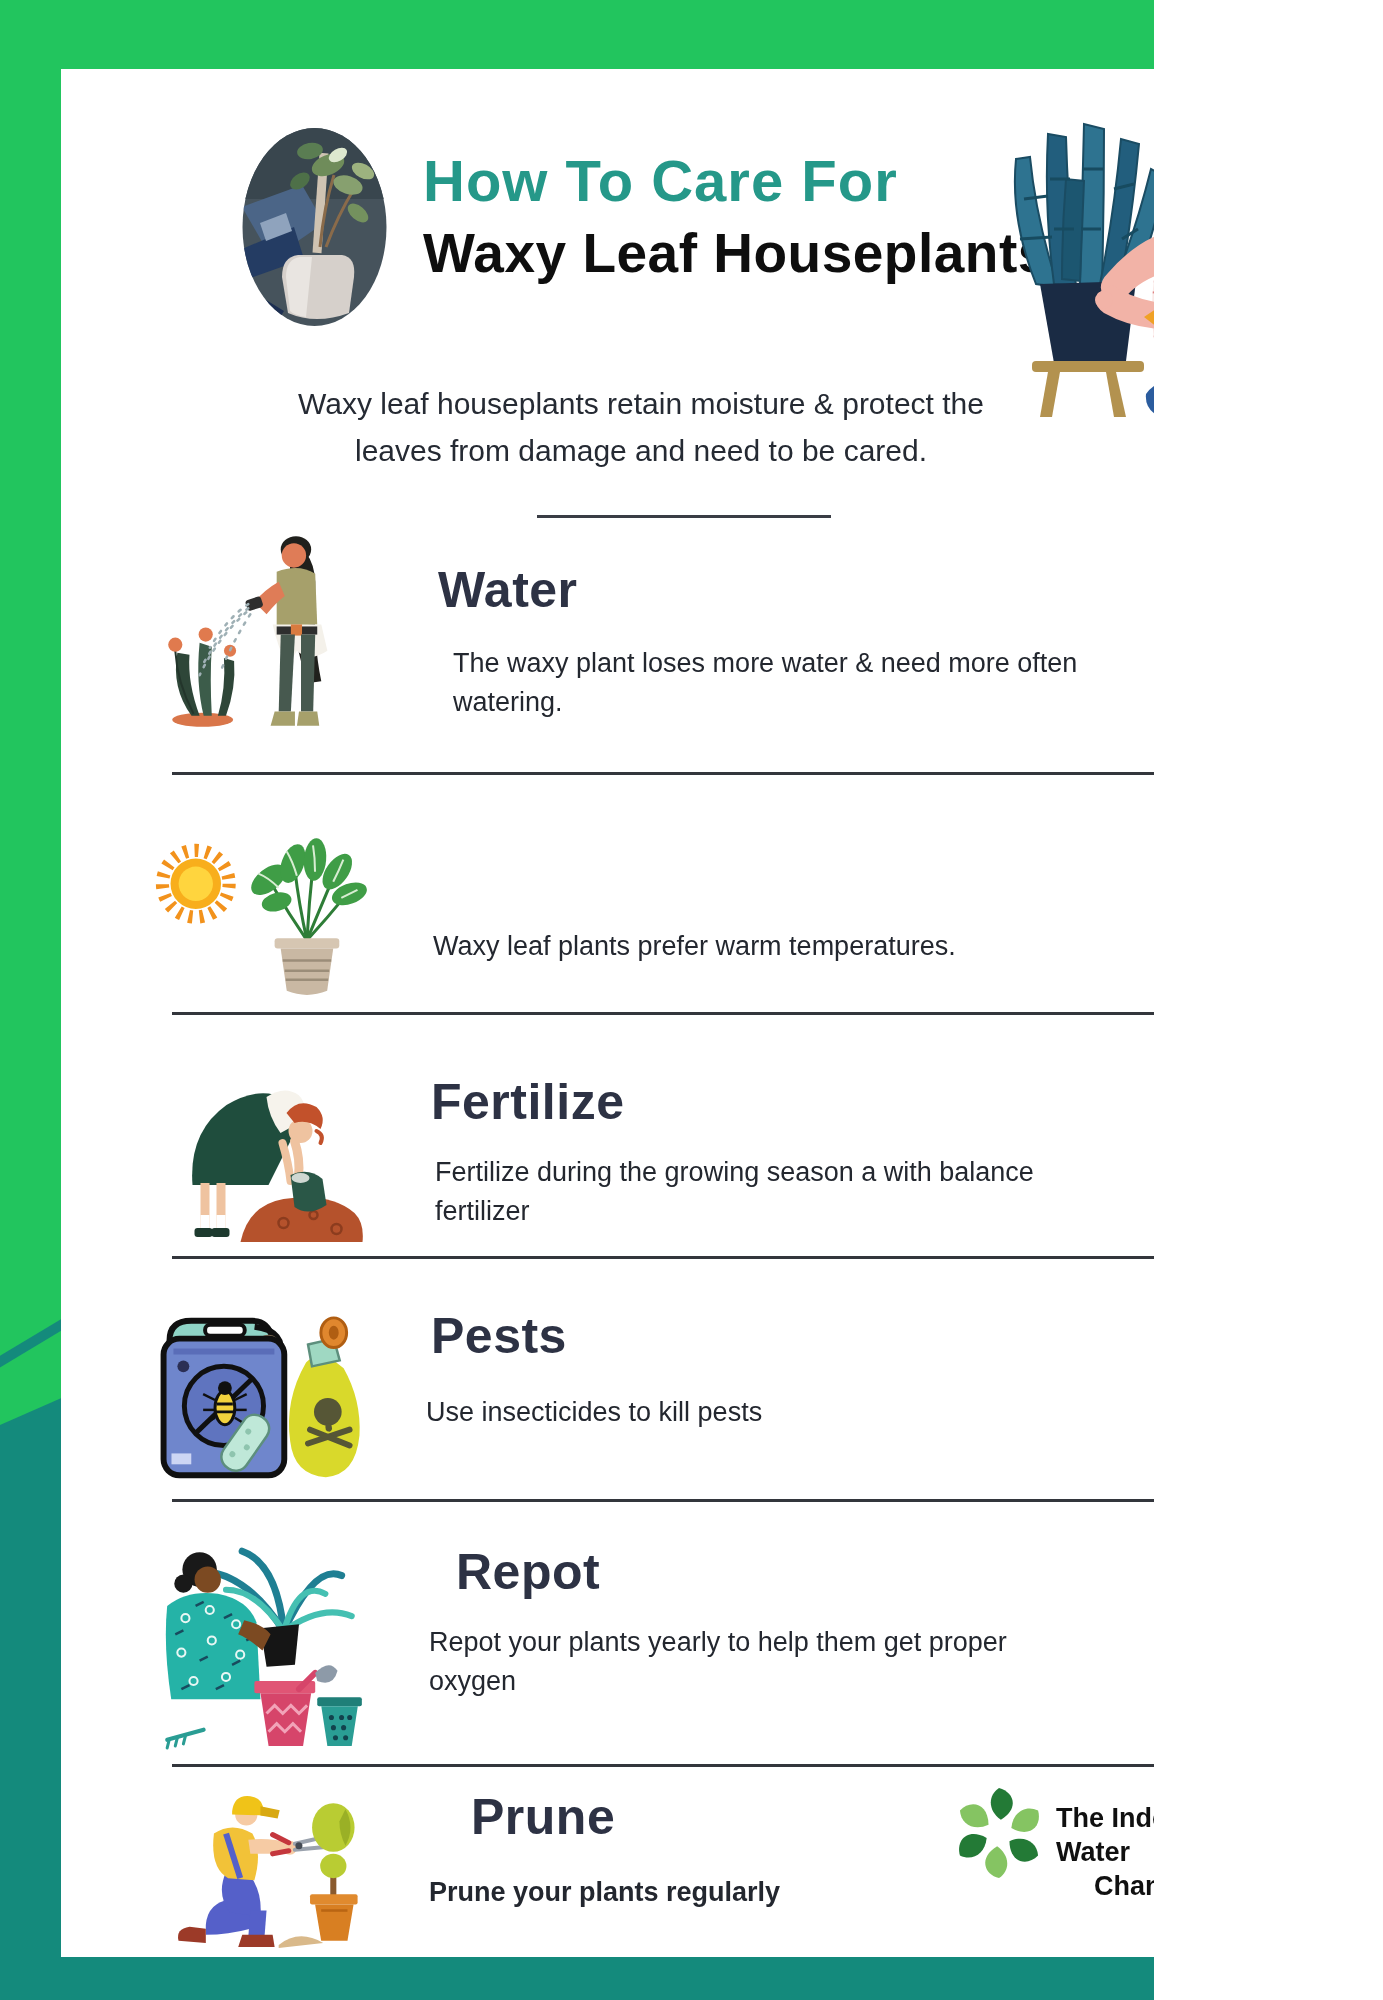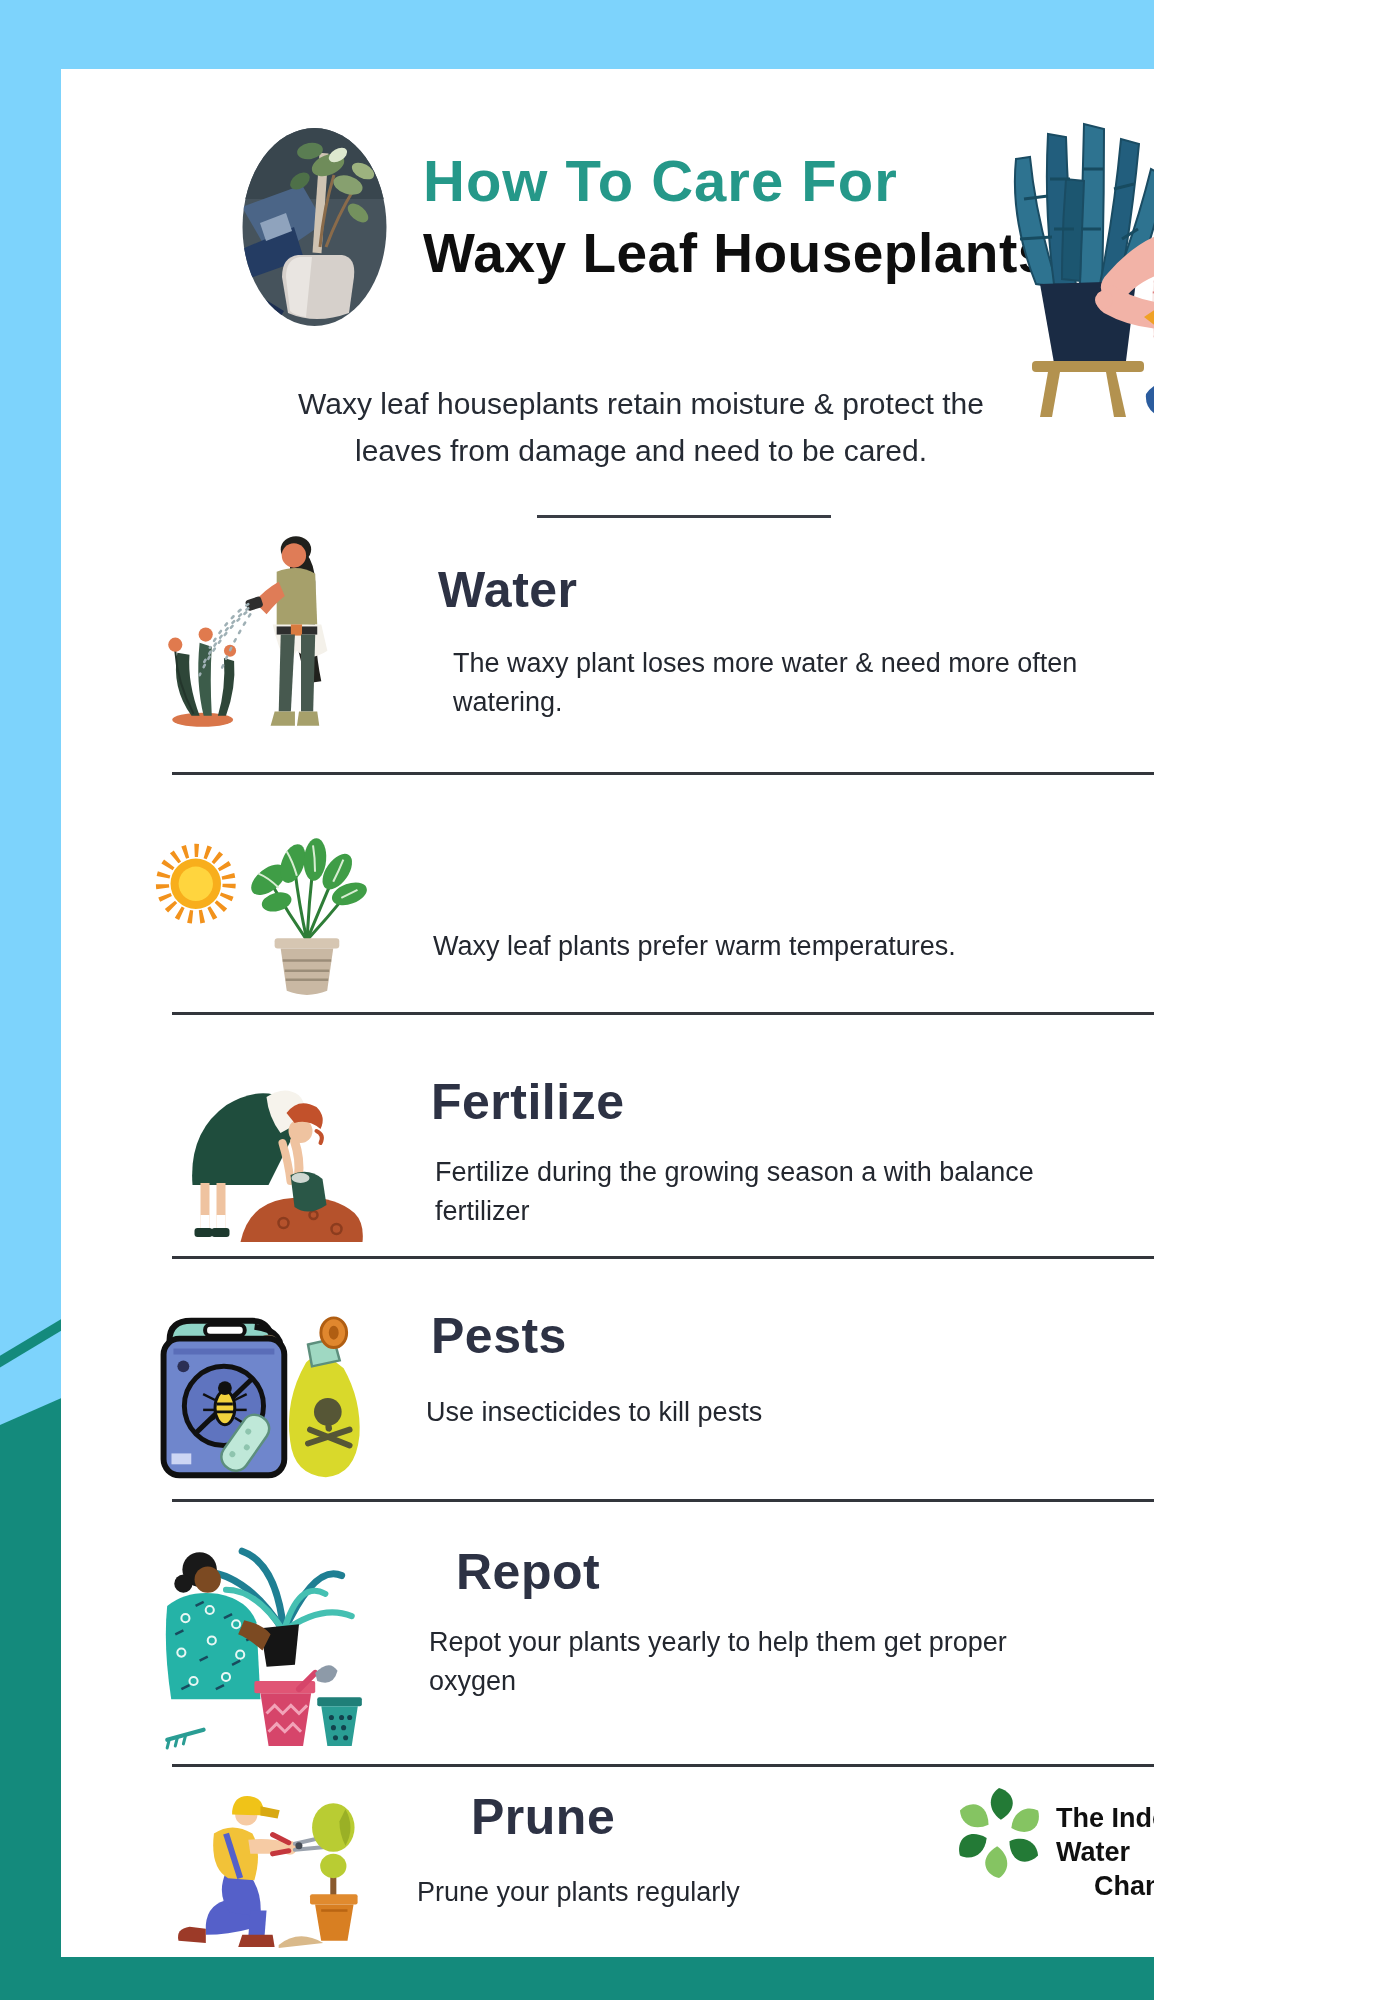--- a/index.html
+++ b/index.html
@@ -1,16 +1,16 @@
 <!DOCTYPE html>
 <html><head>
 <meta charset="utf-8">
 <style>
   html,body{margin:0;padding:0;}
-  .canvas{position:relative;width:1154px;height:2000px;background:#7dd3fc;overflow:hidden;
+  .canvas{position:relative;width:1154px;height:2000px;background:#22c55e;overflow:hidden;
           font-family:"Liberation Sans",sans-serif;}
   .abs{position:absolute;}
   .decor{left:0;top:0;width:1383px;height:2000px;z-index:0;}
   .card{left:61px;top:69px;width:1254px;height:1888px;background:#ffffff;z-index:1;}
 
   
   .photo{left:181px;top:58px;width:145px;height:200px;}
   .title{left:362px;top:78px;font-size:58px;font-weight:700;letter-spacing:1px;color:#259889;white-space:nowrap;}
   .subtitle{left:362px;top:152px;font-size:55px;font-weight:700;letter-spacing:0.5px;color:#0e0e0e;white-space:nowrap;}
   .hero{left:935px;top:10px;width:318px;height:340px;}
@@ -383,21 +383,21 @@
       <circle cx="150" cy="64" r="3.5" fill="#454b54"></circle>
       <rect x="181" y="86" width="6" height="30" fill="#8a5a2e"></rect>
       <ellipse cx="184" cy="46" rx="21" ry="24" fill="#b9cc33"></ellipse>
       <path d="M196,28 Q206,46 196,64 Q190,52 190,40 Z" fill="#9ab026"></path>
       <ellipse cx="184" cy="84" rx="13" ry="12" fill="#b9cc33"></ellipse>
       <rect x="161" y="112" width="47" height="10" rx="2" fill="#e08a2e"></rect>
       <path d="M166,122 L204,122 L198,158 L172,158 Z" fill="#d87f22"></path>
       <path d="M172,128 L198,128" stroke="#b96513" stroke-width="2.5"></path>
     </svg>
     <div class="abs sec-title" style="left:410px;top:1719px;">Prune</div>
-    <div class="abs sec-body" style="left:356px;top:1804px;width:820px;">Prune your plants regularly</div>
+    <div class="abs sec-body" style="left:368px;top:1804px;width:820px;font-weight:bold;">Prune your plants regularly</div>
 
   </div>
 
   <div class="abs brand">
     <svg class="brand-logo" viewBox="0 0 100 100" xmlns="http://www.w3.org/2000/svg">
       <defs>
         <path id="lf" d="M50 2 C 66 6, 72 24, 52 36 C 38 26, 38 10, 50 2 Z"></path>
       </defs>
       <use href="#lf" fill="#237a36"></use>
       <use href="#lf" fill="#85c462" transform="rotate(60 50 50)"></use>

